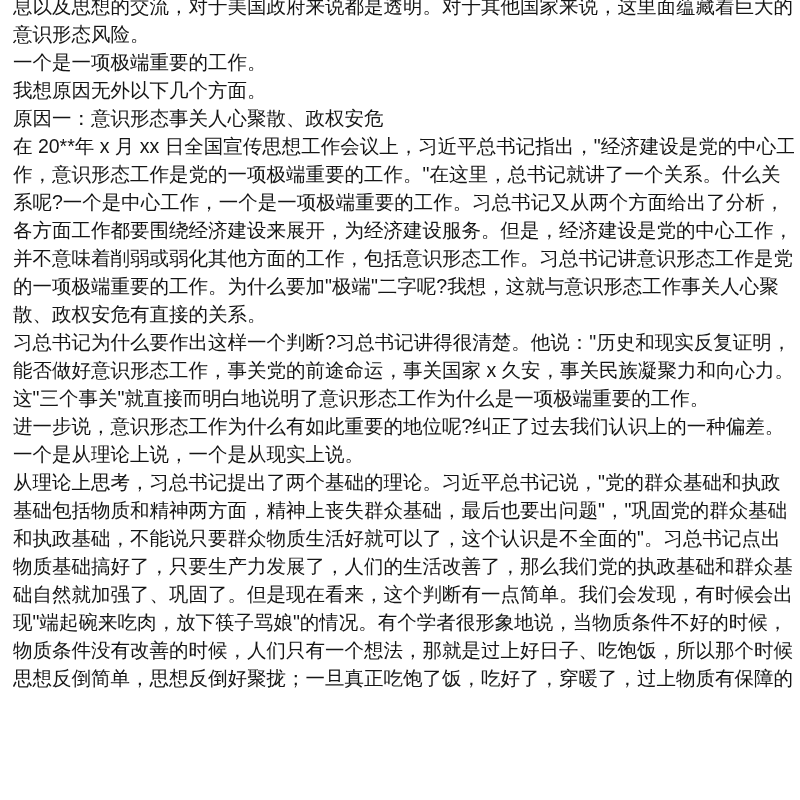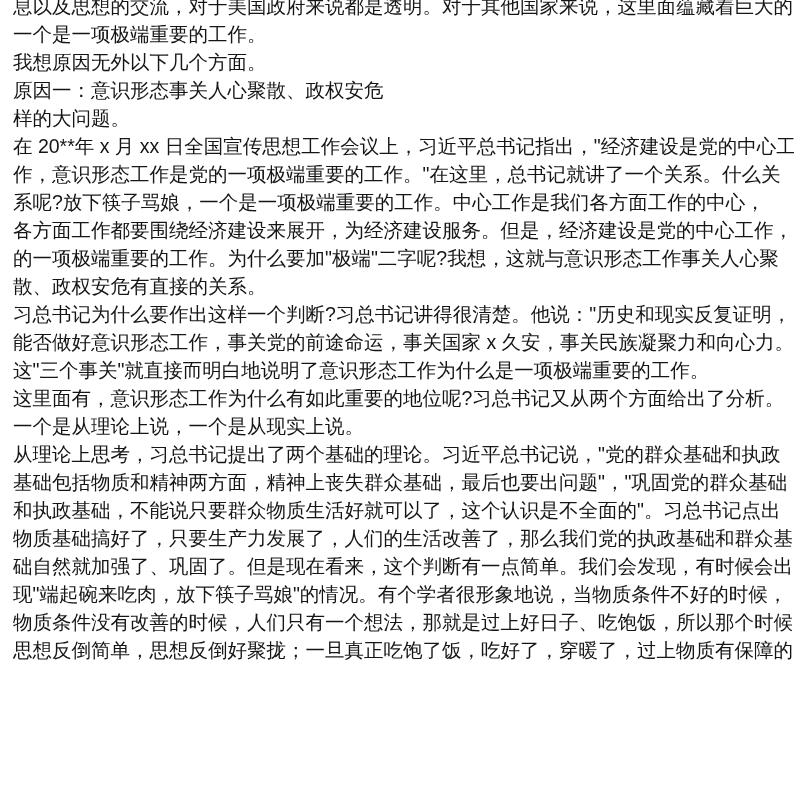--- a/index.html
+++ b/index.html
@@ -27,34 +27,35 @@
     height: 28px;
     white-space: nowrap;
     overflow: hidden;
   }
 </style>
 </head>
 <body>
 
 <main class="doc">
   <div class="line">息以及思想的交流，对于美国政府来说都是透明。对于其他国家来说，这里面蕴藏着巨大的</div>
+  <div class="line">意识形态风险。</div>
   <div class="line">一个是一项极端重要的工作。</div>
   <div class="line">我想原因无外以下几个方面。</div>
   <div class="line">原因一：意识形态事关人心聚散、政权安危</div>
-  <div class="line">样的大问题。</div>
   <div class="line">在 20**年 x 月 xx 日全国宣传思想工作会议上，习近平总书记指出，"经济建设是党的中心工</div>
   <div class="line">作，意识形态工作是党的一项极端重要的工作。"在这里，总书记就讲了一个关系。什么关</div>
-  <div class="line">系呢?放下筷子骂娘，一个是一项极端重要的工作。中心工作是我们各方面工作的中心，</div>
+  <div class="line">系呢?一个是中心工作，一个是一项极端重要的工作。习总书记又从两个方面给出了分析，</div>
   <div class="line">各方面工作都要围绕经济建设来展开，为经济建设服务。但是，经济建设是党的中心工作，</div>
+  <div class="line">并不意味着削弱或弱化其他方面的工作，包括意识形态工作。习总书记讲意识形态工作是党</div>
   <div class="line">的一项极端重要的工作。为什么要加"极端"二字呢?我想，这就与意识形态工作事关人心聚</div>
   <div class="line">散、政权安危有直接的关系。</div>
   <div class="line">习总书记为什么要作出这样一个判断?习总书记讲得很清楚。他说："历史和现实反复证明，</div>
   <div class="line">能否做好意识形态工作，事关党的前途命运，事关国家 x 久安，事关民族凝聚力和向心力。"</div>
   <div class="line">这"三个事关"就直接而明白地说明了意识形态工作为什么是一项极端重要的工作。</div>
-  <div class="line">这里面有，意识形态工作为什么有如此重要的地位呢?习总书记又从两个方面给出了分析。</div>
+  <div class="line">进一步说，意识形态工作为什么有如此重要的地位呢?纠正了过去我们认识上的一种偏差。</div>
   <div class="line">一个是从理论上说，一个是从现实上说。</div>
   <div class="line">从理论上思考，习总书记提出了两个基础的理论。习近平总书记说，"党的群众基础和执政</div>
   <div class="line">基础包括物质和精神两方面，精神上丧失群众基础，最后也要出问题"，"巩固党的群众基础</div>
   <div class="line">和执政基础，不能说只要群众物质生活好就可以了，这个认识是不全面的"。习总书记点出</div>
   <div class="line">物质基础搞好了，只要生产力发展了，人们的生活改善了，那么我们党的执政基础和群众基</div>
   <div class="line">础自然就加强了、巩固了。但是现在看来，这个判断有一点简单。我们会发现，有时候会出</div>
   <div class="line">现"端起碗来吃肉，放下筷子骂娘"的情况。有个学者很形象地说，当物质条件不好的时候，</div>
   <div class="line">物质条件没有改善的时候，人们只有一个想法，那就是过上好日子、吃饱饭，所以那个时候</div>
   <div class="line">思想反倒简单，思想反倒好聚拢；一旦真正吃饱了饭，吃好了，穿暖了，过上物质有保障的</div>
 </main>

